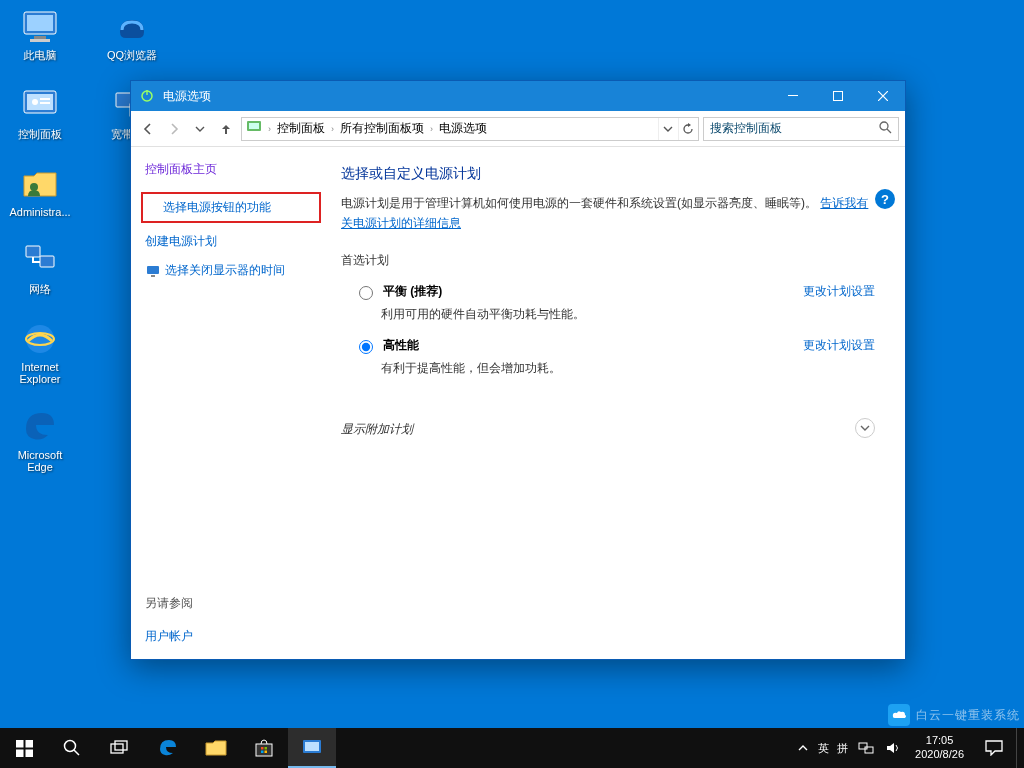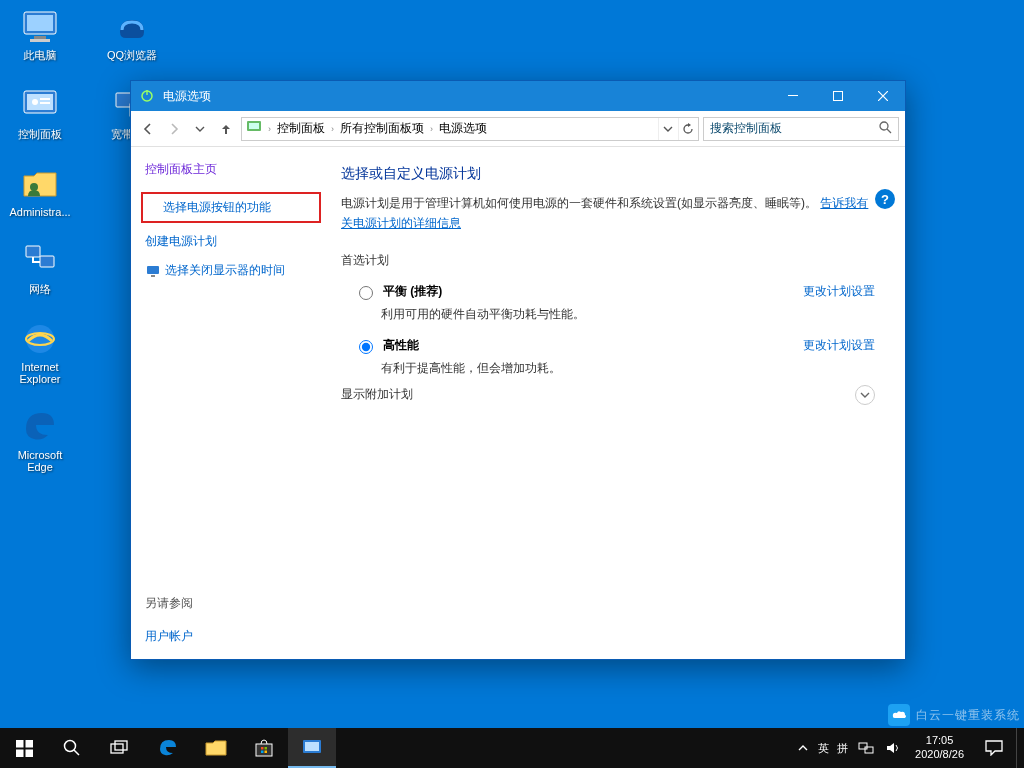--- a/index.html
+++ b/index.html
@@ -45,21 +45,21 @@
 .main { flex: 1; padding: 18px 30px 10px 10px; font-size: 12px; position: relative; }
 .main h1 { color: #003399; font-size: 14px; font-weight: normal; margin-bottom: 10px; }
 .desc { line-height: 1.7; color: #333; }
 .desc a { color: #0066cc; text-decoration: underline; cursor: pointer; }
 .section-lbl { margin-top: 18px; color: #333; }
 .plan { margin: 14px 0 0 18px; }
 .plan-row { display: flex; align-items: center; }
 .plan-row label { display: flex; align-items: flex-end; gap: 10px; cursor:pointer; font-weight:bold; }
 .plan-row .chg { margin-left: auto; color: #0066cc; cursor: pointer; }
 .plan .sub { margin: 6px 0 0 22px; color: #333; }
-.expand { margin-top: 8px; display: flex; align-items: center; }
+.expand { margin-top: 41px; display: flex; align-items: flex-end; font-style: italic; }
 .expand .elbl { color: #333; }
 .expand .chev { margin-left: auto; width:20px;height:20px;border:1px solid #ccc;border-radius:50%;display:flex;align-items:center;justify-content:center;color:#666;cursor:pointer; }
 .help { position:absolute; right:10px; top:42px; width:20px;height:20px;border-radius:50%;background:#0078d7;color:#fff;display:flex;align-items:center;justify-content:center;font-size:13px;cursor:pointer;font-weight:bold; }
 
 
 .taskbar { position: absolute; left: 0; bottom: 0; width: 100%; height: 40px; background: #101010; display: flex; align-items: center; color: #fff; }
 .tbtn { width: 48px; height: 40px; display: flex; align-items: center; justify-content: center; cursor: pointer; }
 .tray { margin-left: auto; display: flex; align-items: center; padding-right: 2px; font-size: 11px; height:40px; }
 .tray .titem { padding: 0 6px; height:40px; display:flex; align-items:center; cursor:pointer; }
 .tray .clock { text-align: center; line-height: 1.25; padding: 0 8px; cursor:pointer; }

